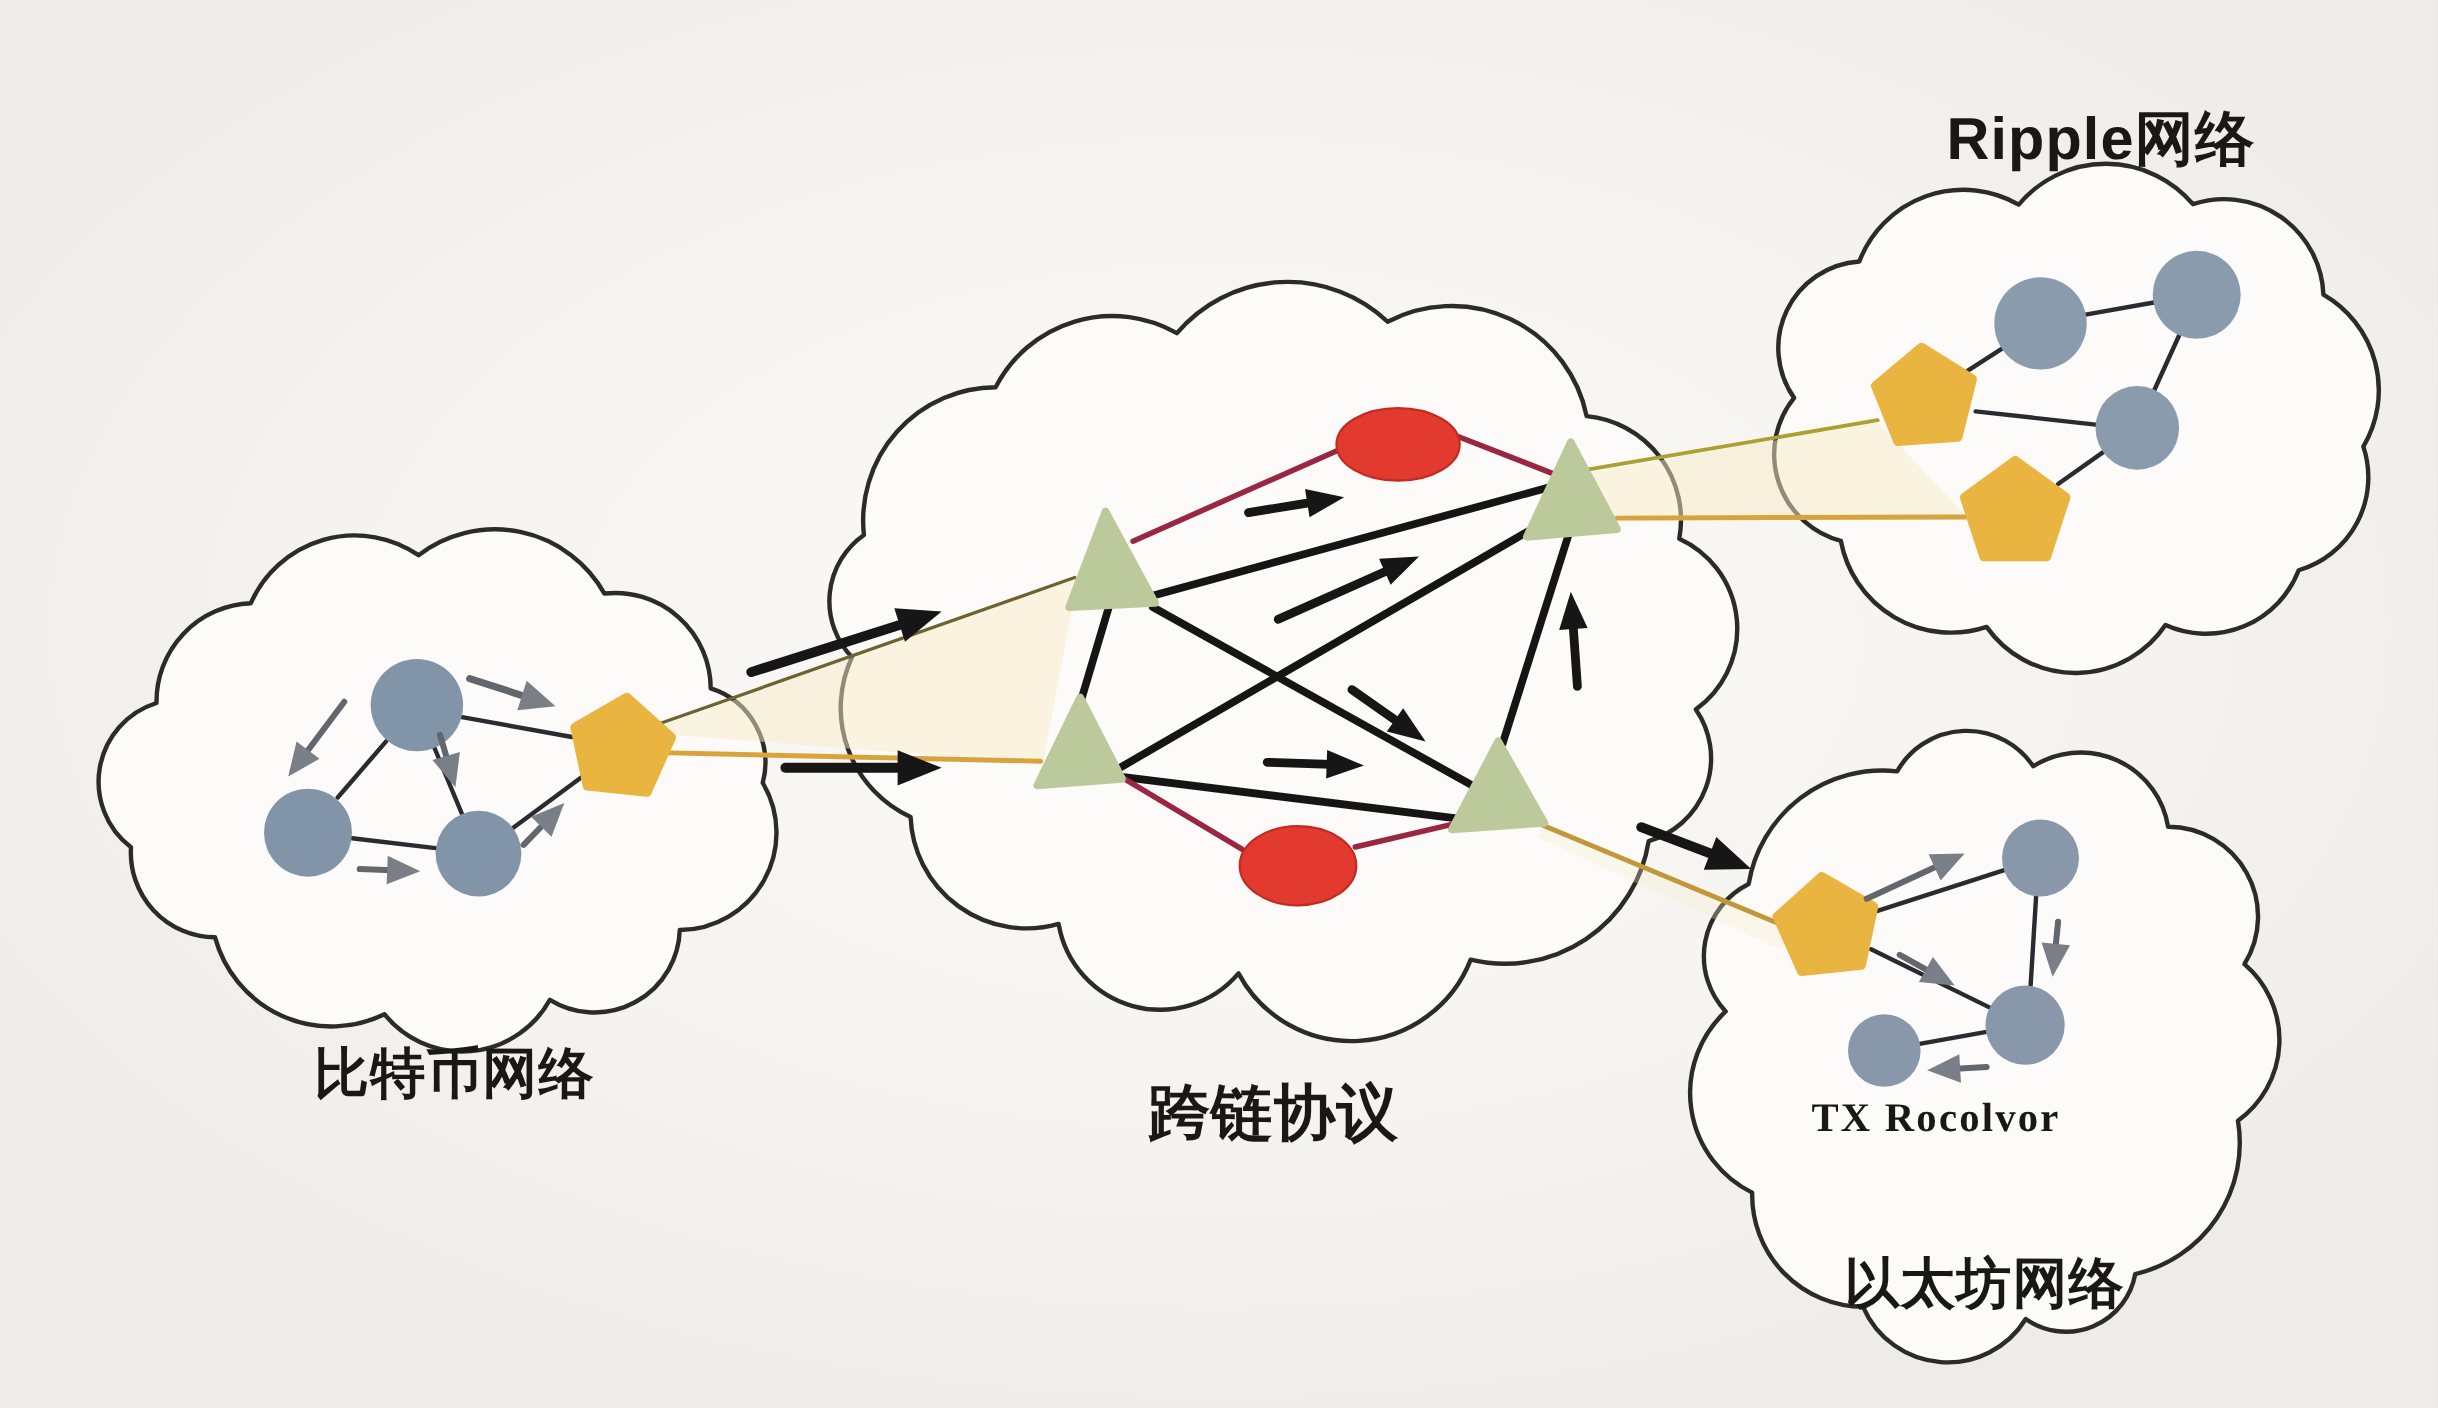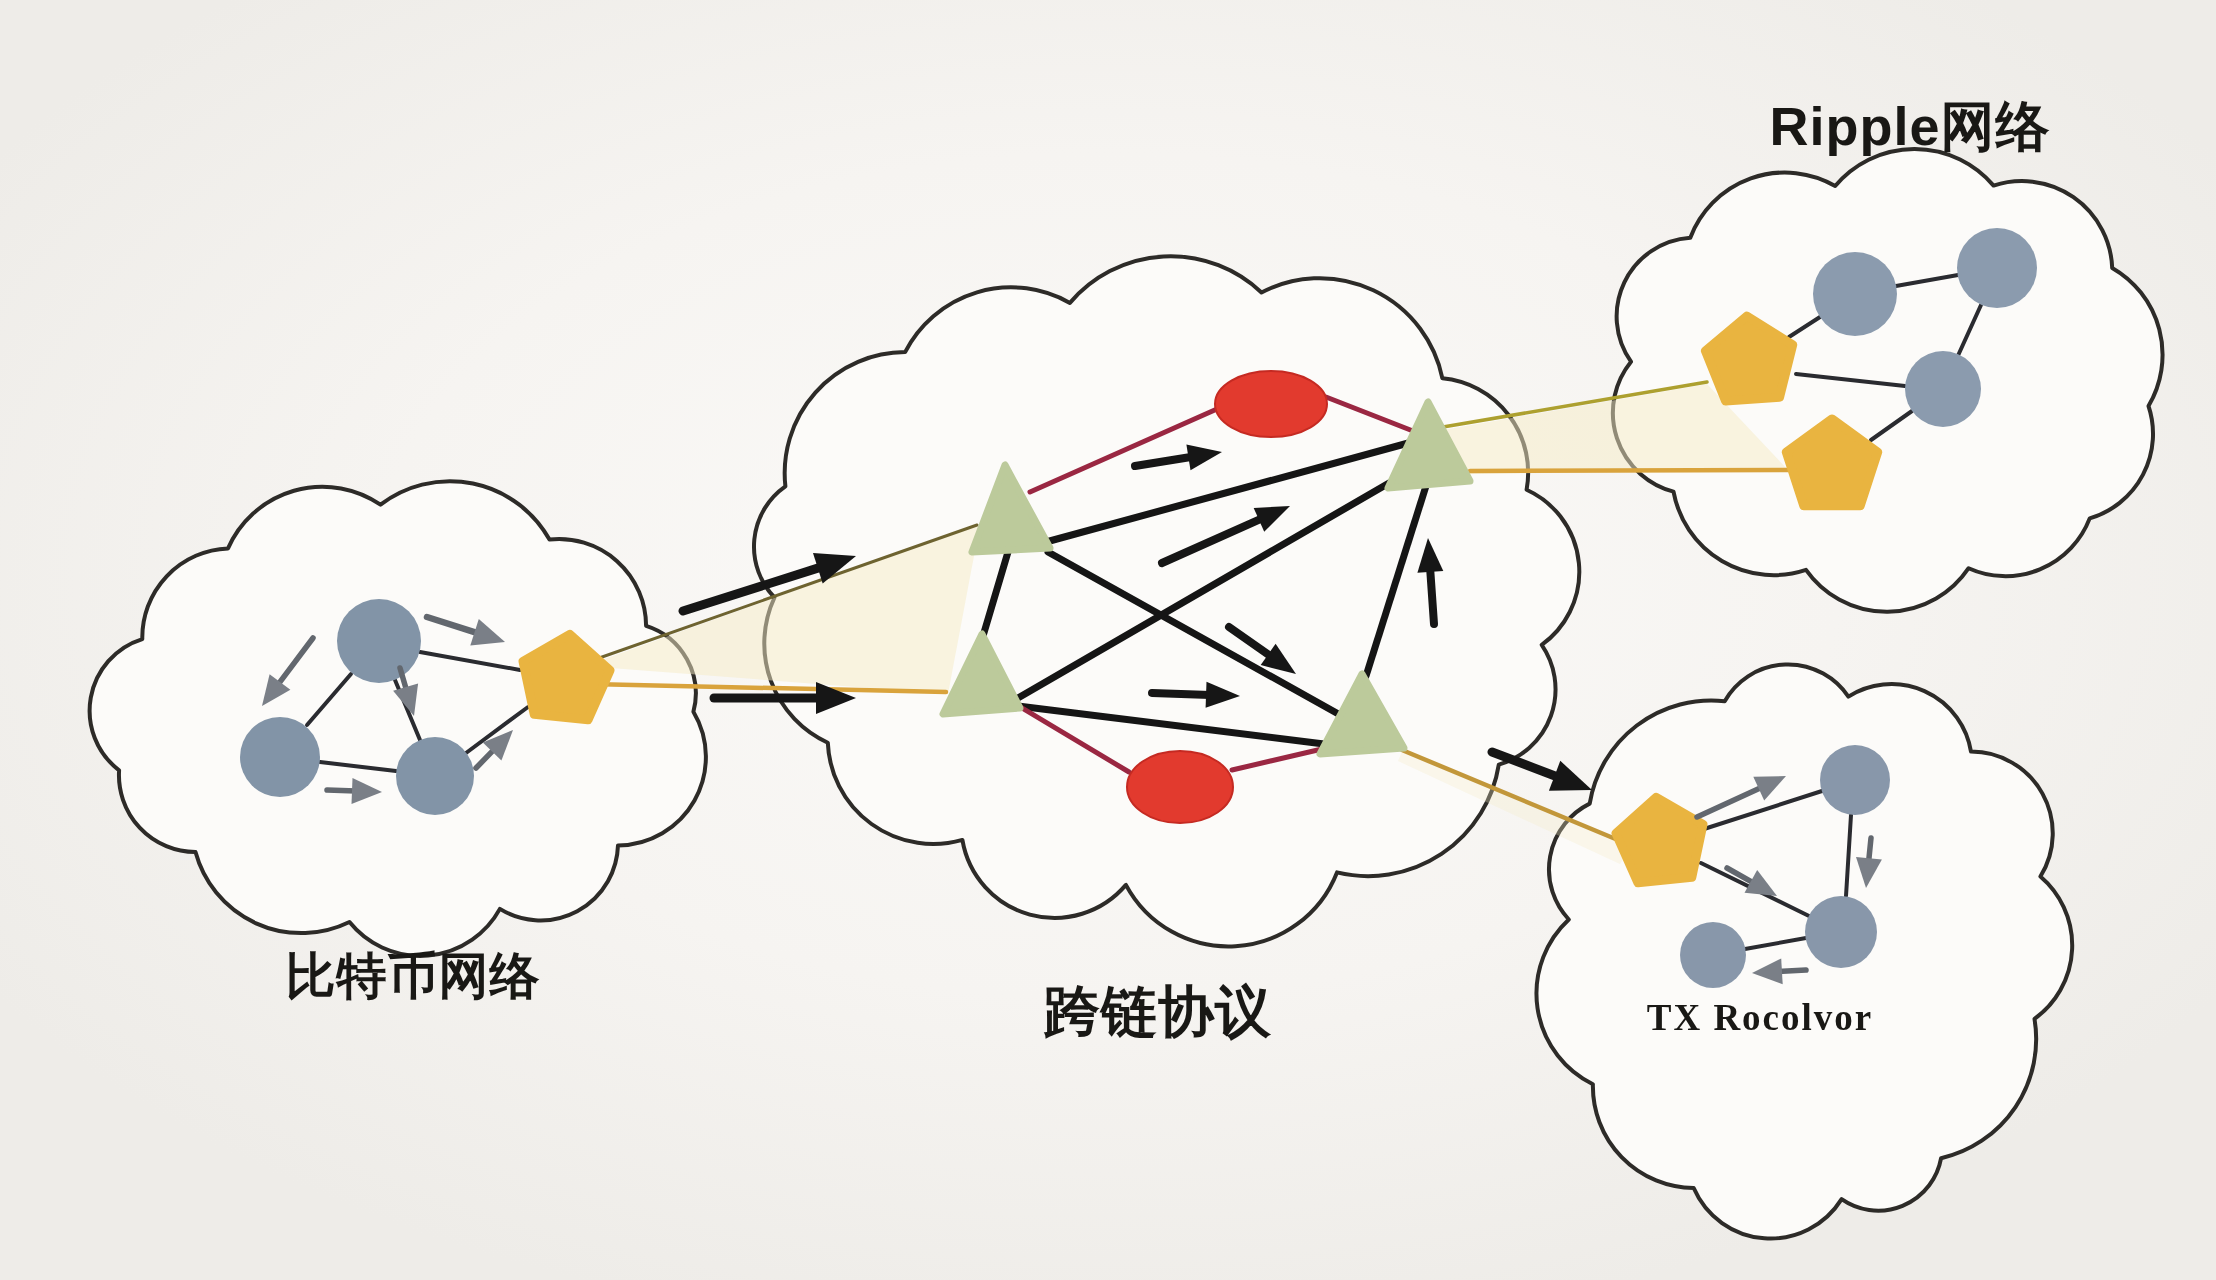--- a/index.html
+++ b/index.html
@@ -110,14 +110,15 @@
       <line x1="1727" y1="868" x2="1754.3148435853072" y2="883.2963124077721" stroke="#62676e" stroke-width="5.5" stroke-linecap="round"></line>
       <polygon points="1777,896 1744.5,892.7 1757.2,870.0" fill="#7a7f87"></polygon>
       <line x1="1871" y1="838" x2="1868.5870966945458" y2="862.1290330545403" stroke="#62676e" stroke-width="5.5" stroke-linecap="round"></line>
       <polygon points="1866,888 1856.0,856.9 1881.9,859.4" fill="#7a7f87"></polygon>
       <line x1="1806" y1="970" x2="1777.9599691833407" y2="971.5577794898145" stroke="#62676e" stroke-width="5.5" stroke-linecap="round"></line>
       <polygon points="1752,973 1781.2,958.4 1782.7,984.3" fill="#7a7f87"></polygon>
     </svg>
   <div class="lbl" id="lbl-ripple">Ripple网络</div>
   <div class="lbl" id="lbl-bitcoin">比特币网络</div>
   <div class="lbl" id="lbl-protocol">跨链协议</div>
+  <div class="lbl" id="lbl-ethereum">以太坊网络</div>
   <div class="lbl" id="lbl-tx">TX Rocolvor</div>
 </div>
 
 </body></html>

